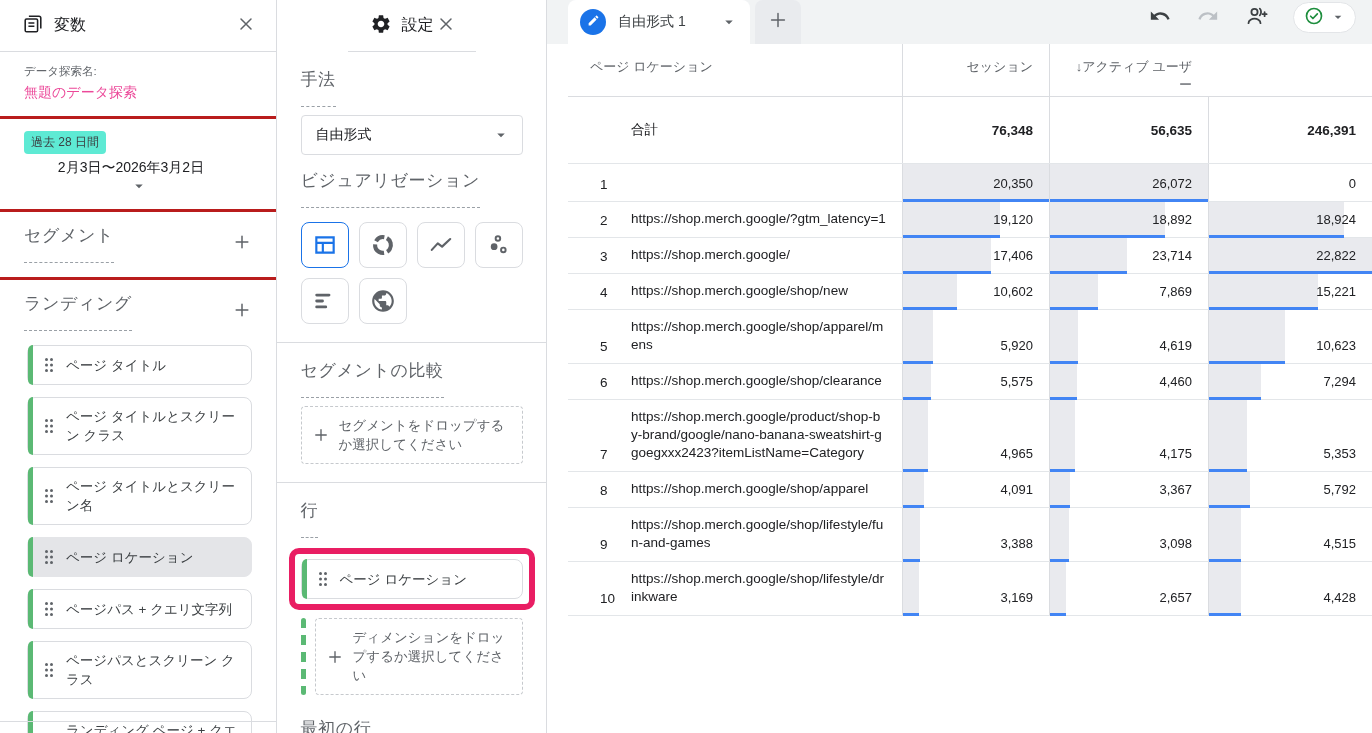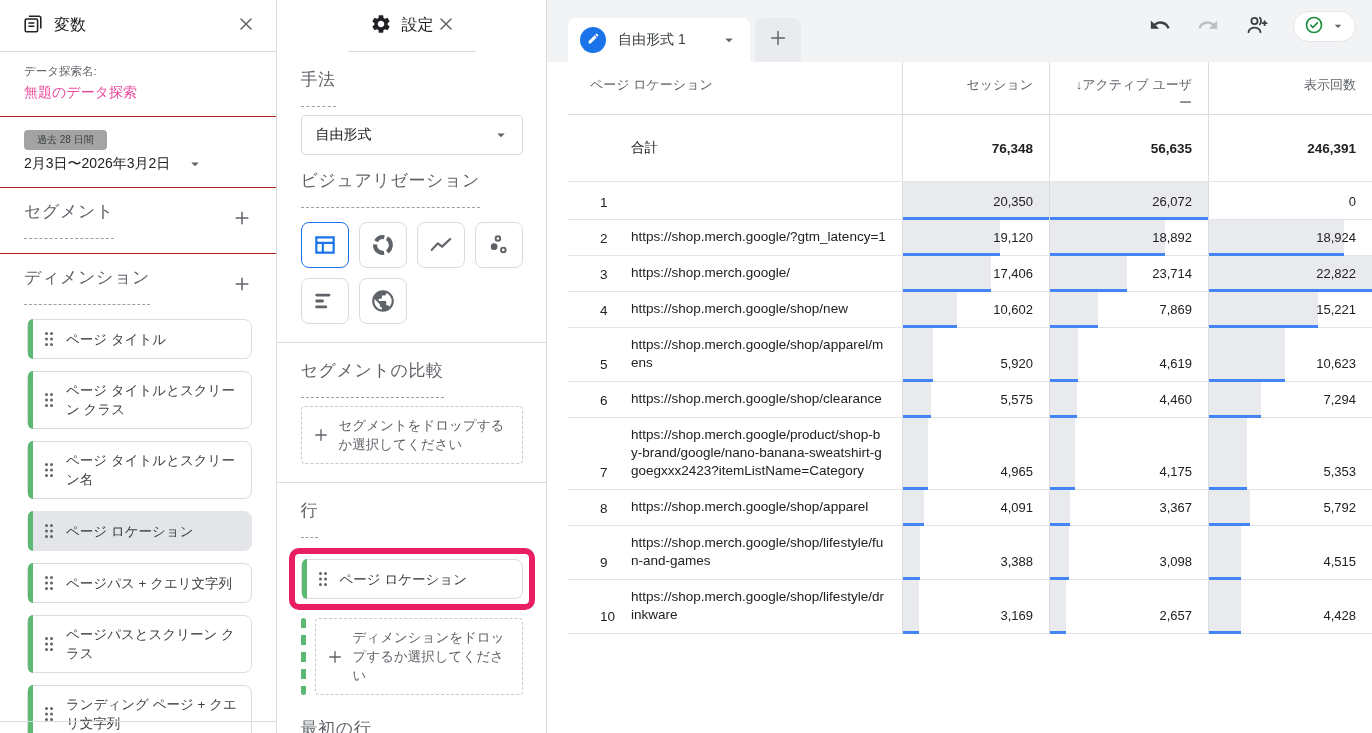--- a/index.html
+++ b/index.html
@@ -19,25 +19,25 @@
   .chip .chip-label { font-size:13.5px; color:#3c4043; line-height:19px; }
   .chip.selected { background:#e4e5e8; border-color:#e4e5e8; }
   .drop-zone { border:1px dashed #c6c9cd; border-radius:4px; padding:9px 10px; display:flex; align-items:center; color:#5f6368; font-size:13.5px; line-height:19px; }
   .drop-zone .plus { margin-right:9px; flex-shrink:0; display:flex; }
   .select-box, .input-box { height:40px; border:1px solid #dadce0; border-radius:4px; display:flex; align-items:center; padding:0 12px 0 14px; font-size:14px; color:#202124; background:#fff; }
   .select-box .sel-val { flex:1; }
   .caret { display:flex; }
 
   
   .variables-panel { width:277px; display:flex; flex-direction:column; }
-  .vp-section { padding:12px 22px 14px 24px; border-bottom:1px solid #b91c1c; }
+  .vp-section { padding:12px 22px 14px 24px; border-bottom:3px solid #b91c1c; }
   .vp-label { font-size:11.5px; color:#5f6368; }
   .vp-name { font-size:14px; color:#ec4899; margin-top:5px; }
-  .date-badge { display:inline-block; background:#a3a3a3; border-radius:4px; font-size:10px; color:#3c4043; padding:3px 13px; }
-  .date-line { display:flex; align-items:center; margin-top:5px; }
+  .date-badge { display:inline-block; background:#5eead4; border-radius:4px; font-size:12px; color:#3c4043; padding:3px 7px; }
+  .date-line { display:flex; align-items:center; margin-top:5px;flex-direction:column; }
   .date-text { font-size:14px; color:#202124; margin-right:16px; }
   .row-between { display:flex; align-items:center; justify-content:space-between; }
   .dims-section { flex:1; border-bottom:none; overflow:hidden; padding-bottom:0; }
   .dims-list { margin-top:14px; display:flex; flex-direction:column; gap:12px; padding-left:3px; padding-right:2px; }
   .vp-bottom-rule { position:absolute; left:0; right:0; bottom:11px; border-top:1px solid #dadce0; }
 
   
   .settings-panel { width:270px; display:flex; flex-direction:column;align-items:center; }
   .sp-body { padding:16px 24px 0 24px; flex:1; overflow:hidden; }
   .sp-gap-s { height:8px; } .sp-gap-m { height:14px; }
@@ -45,21 +45,21 @@
   .viz-btn { width:48px; height:46px; border:1px solid #dadce0; border-radius:8px; background:#fff; display:flex; align-items:center; justify-content:center; cursor:pointer; }
   .viz-btn.selected { border:1.5px solid var(--accent-blue); }
   .divider { border-top:1px solid #dadce0; margin:18px -24px 16px -24px; }
   .pink-ring { border:6px solid var(--highlight-pink); border-radius:10px; padding:5px 6px; margin:10px -12px 2px -12px; }
   .green-drop-row { display:flex; margin-top:8px; }
   .green-dashes { width:5px; border-radius:3px; margin-right:9px; background:repeating-linear-gradient(to bottom, var(--dimension-green) 0 10px, transparent 10px 17px); }
   .green-drop-row .drop-zone { flex:1; }
 
   
   .report-area { flex:1; display:flex; flex-direction:column; background:#fff; min-width:0; }
-  .tab-strip { height:62px; background:#f1f3f4; display:flex; align-items:flex-end; padding-left:21px; flex-shrink:0; }
+  .tab-strip { height:44px; background:#f1f3f4; display:flex; align-items:flex-end; padding-left:21px; flex-shrink:0; }
   .tab-active { height:44px; width:182px; background:#fff; border-radius:8px 8px 0 0; display:flex; align-items:center; padding:0 12px 0 12px; cursor:pointer; }
   .pencil-circle { width:26px; height:26px; border-radius:50%; background:var(--accent-blue); display:flex; align-items:center; justify-content:center; flex-shrink:0; }
   .tab-label { font-size:14px; color:#3c4043; margin-left:12px; flex:1; white-space:nowrap; }
   .tab-add { height:44px; width:46px; margin-left:5px; background:#e9ebee; border-radius:8px 8px 0 0; display:flex; align-items:center; justify-content:center; cursor:pointer; }
   .strip-actions { flex:1; display:flex; align-items:center; justify-content:flex-end; gap:22px; padding:0 16px 10px 0; height:100%; }
   .status-pill { background:#fff; border:1px solid #e3e5e8; border-radius:16px; height:31px; padding:0 9px 0 10px; display:flex; align-items:center; gap:6px; cursor:pointer; }
 
   
   .table-wrap { margin-left:21px; flex:1; overflow:hidden; }
   .ga-table { width:804px; }
@@ -128,21 +128,21 @@
         <span>
           <svg width="20" height="20" viewBox="0 0 24 24">
               <path d="M12 5v14M5 12h14" stroke="#5f6368" stroke-width="1.8" stroke-linecap="round"></path>
             </svg>
         </span>
       </button>
     </div>
 
     <div class="vp-section dims-section">
       <div class="row-between">
-        <span class="field-label">ディメンション</span>
+        <span class="field-label">ランディング</span>
         <button class="icon-btn">
           <span>
             <svg width="20" height="20" viewBox="0 0 24 24">
                 <path d="M12 5v14M5 12h14" stroke="#5f6368" stroke-width="1.8" stroke-linecap="round"></path>
               </svg>
           </span>
         </button>
       </div>
       <div class="dims-list" id="dims-list">
           <div class="chip">
@@ -460,21 +460,20 @@
         </button>
       </div>
     </div>
 
     <div class="table-wrap">
       <div class="ga-table">
         <div class="t-row t-header">
           <div class="c-dim h-dim">ページ ロケーション</div>
           <div class="c-m0 m-col h-metric">セッション</div>
           <div class="c-m1 m-col h-metric"><span>↓</span><span>アクティブ ユーザー</span></div>
-          <div class="c-m2 m-col h-metric">表示回数</div>
         </div>
         <div class="t-row t-total">
           <div class="c-dim total-label">合計</div>
           <div class="c-m0 m-col num-cell">
               <span class="num-val" id="total-0">76,348</span>
             </div>
           <div class="c-m1 m-col num-cell">
               <span class="num-val" id="total-1">56,635</span>
             </div>
           <div class="c-m2 m-col num-cell">

